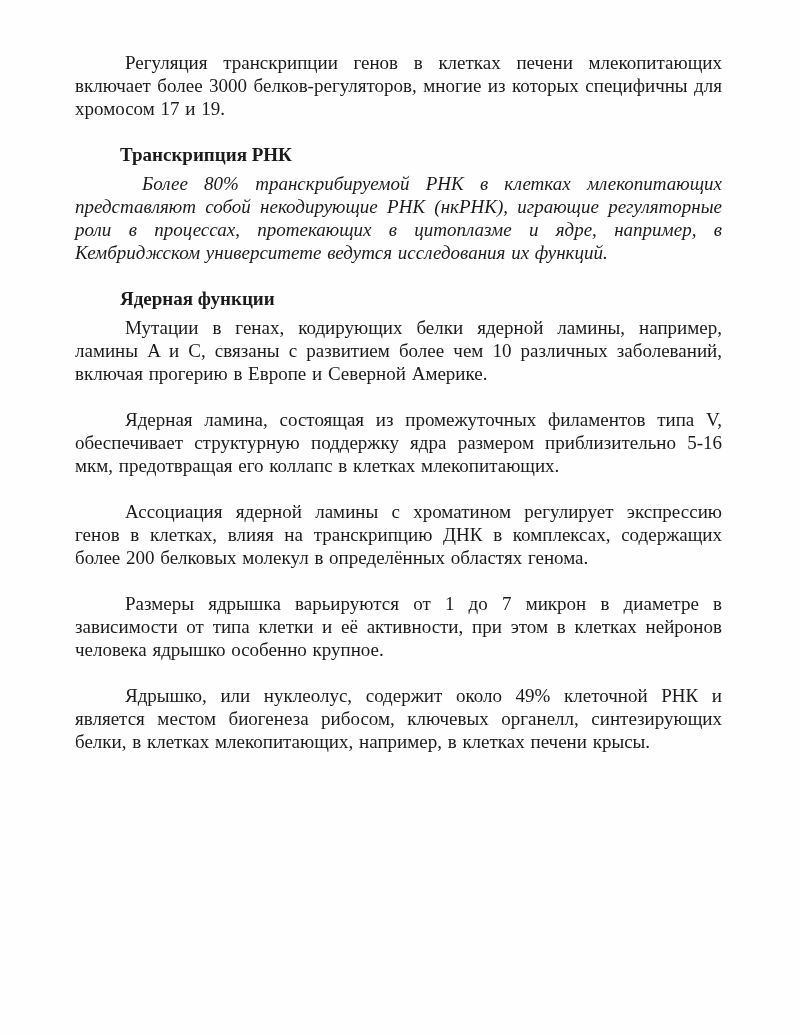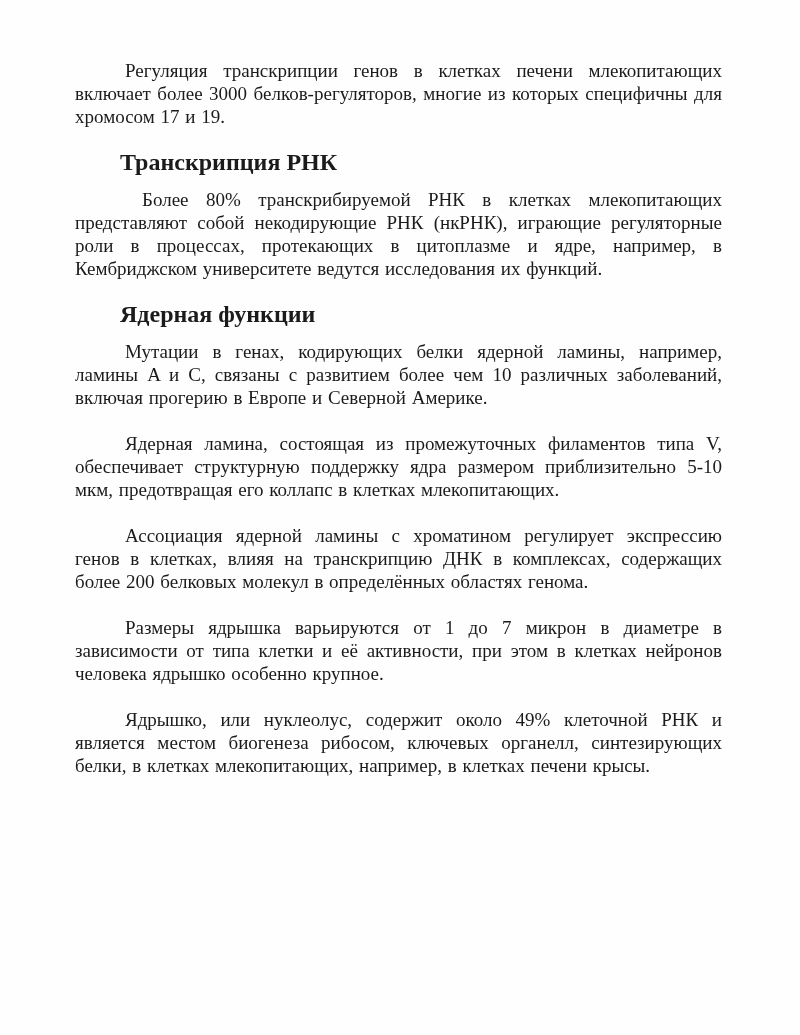--- a/index.html
+++ b/index.html
@@ -16,31 +16,32 @@
     overflow: hidden;
     padding: 45px 78px 40px 75px;
     color: #1b1b1b;
     font-family: "Liberation Serif", "DejaVu Serif", serif;
     font-size: 19px;
     line-height: 23px;
     text-align: justify;
     -webkit-font-smoothing: antialiased;
   }
   .para {
-    margin: 14px 0 23px 0;
+    margin: 6px 0 23px 0;
     text-indent: 50px;
     word-spacing: 1px;
   }
   .para.deep {
     text-indent: 67px;
+    font-style: italic;
   }
   .heading {
     margin: 0;
     font-weight: bold;
-    font-size: 24px;
+    font-size: 19px;
     line-height: 23px;
     text-indent: 45px;
     text-align: left;
   }
 </style>
 </head>
 <body>
 
 <div class="page">
 
@@ -49,21 +50,21 @@
   <h2 class="heading">Транскрипция РНК</h2>
 
 
   <p class="para deep">Более 80%  транскрибируемой РНК  в клетках млекопитающих представляют собой некодирующие РНК (нкРНК),  играющие  регуляторные роли в процессах, протекающих в цитоплазме и ядре, например, в  Кембриджском университете ведутся исследования их функций.</p>
 
 
   <h2 class="heading">Ядерная функции</h2>
 
   <p class="para">Мутации в генах, кодирующих белки ядерной ламины, например, ламины A и C,  связаны с развитием более чем 10 различных заболеваний, включая прогерию в Европе и Северной Америке.</p>
 
-  <p class="para">Ядерная ламина, состоящая из промежуточных филаментов типа V, обеспечивает структурную поддержку ядра размером приблизительно 5-10 мкм, предотвращая его коллапс в клетках млекопитающих.</p>
+  <p class="para">Ядерная ламина, состоящая из промежуточных филаментов типа V, обеспечивает структурную поддержку ядра размером приблизительно 5-16 мкм, предотвращая его коллапс в клетках млекопитающих.</p>
 
   <p class="para">Ассоциация ядерной ламины с хроматином регулирует экспрессию генов в клетках, влияя на транскрипцию ДНК в  комплексах,  содержащих более 200 белковых молекул в определённых областях генома.</p>
 
 
   <p class="para">Размеры ядрышка варьируются от 1 до 7 микрон в диаметре в зависимости от типа клетки и её активности, при этом в клетках нейронов человека ядрышко особенно крупное.</p>
 
   <p class="para">Ядрышко, или нуклеолус, содержит около 49% клеточной РНК и является местом биогенеза рибосом, ключевых органелл, синтезирующих белки, в клетках млекопитающих, например, в клетках печени крысы.</p>
 
 </div>
 

